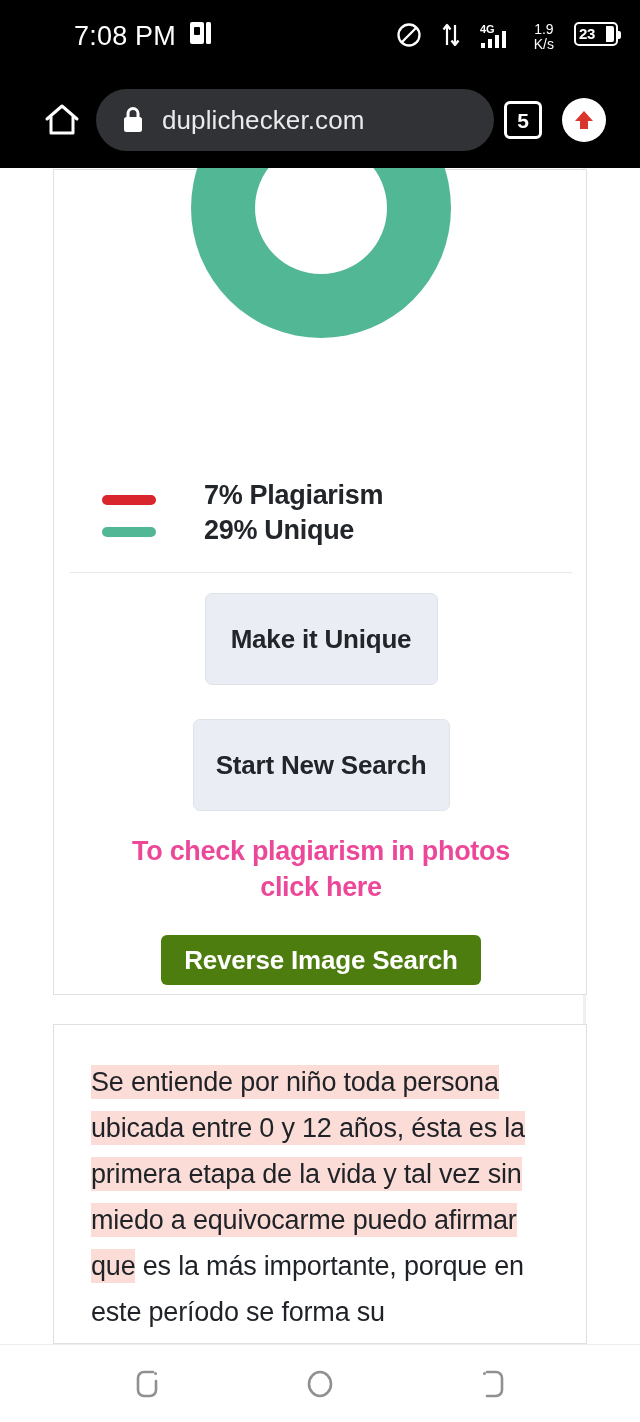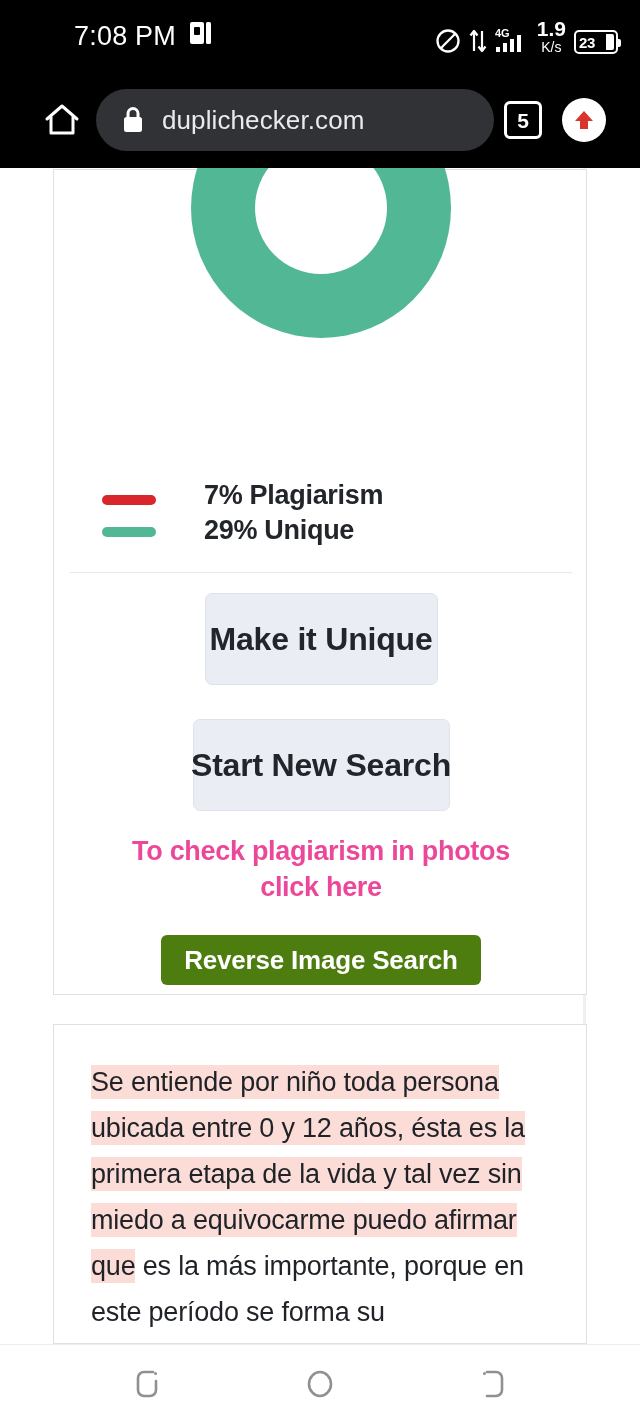--- a/index.html
+++ b/index.html
@@ -33,32 +33,32 @@
     padding: 0 22px 0 74px;
   }
   .sb-left { display: flex; align-items: flex-start; gap: 14px; }
   .sb-clock {
     color: #ffffff;
     font-size: 27px;
     font-weight: 500;
     letter-spacing: 0.2px;
     white-space: nowrap;
   }
-  .sb-right { display: flex; align-items: flex-end; gap: 8px; }
+  .sb-right { display: flex; align-items: flex-start; gap: 20px; }
 
   .icon-svg { display: block; }
 
   .net-speed {
     display: flex;
     flex-direction: column;
     align-items: center;
     line-height: 1;
     color: #ffffff;
   }
-  .net-speed .val { font-size: 21px; font-weight: 700; }
+  .net-speed .val { font-size: 14px; font-weight: 400; }
   .net-speed .unit { font-size: 14px; font-weight: 500; margin-top: 1px; }
 
   .battery {
     position: relative;
     width: 44px; height: 24px;
     border: 2.5px solid #ffffff;
     border-radius: 5px;
     display: flex;
     align-items: center;
     justify-content: flex-start;
@@ -233,21 +233,21 @@
   .btn-row { position: absolute; left: 0; width: 534px; display: flex; justify-content: center; }
   #row-unique { top: 423px; }
   #row-newsearch { top: 549px; }
   #row-reverse { top: 765px; }
 
   .btn-soft {
     background: #eaeef4;
     border: 1px solid #dee3ea;
     border-radius: 7px;
     color: #22252a;
-    font-size: 32px;
+    font-size: 26px;
     font-weight: 700;
     letter-spacing: -0.2px;
     display: flex;
     align-items: center;
     justify-content: center;
     white-space: nowrap;
   }
   #btn-make-unique { width: 233px; height: 92px; }
   #btn-new-search  { width: 257px; height: 92px; }
 

